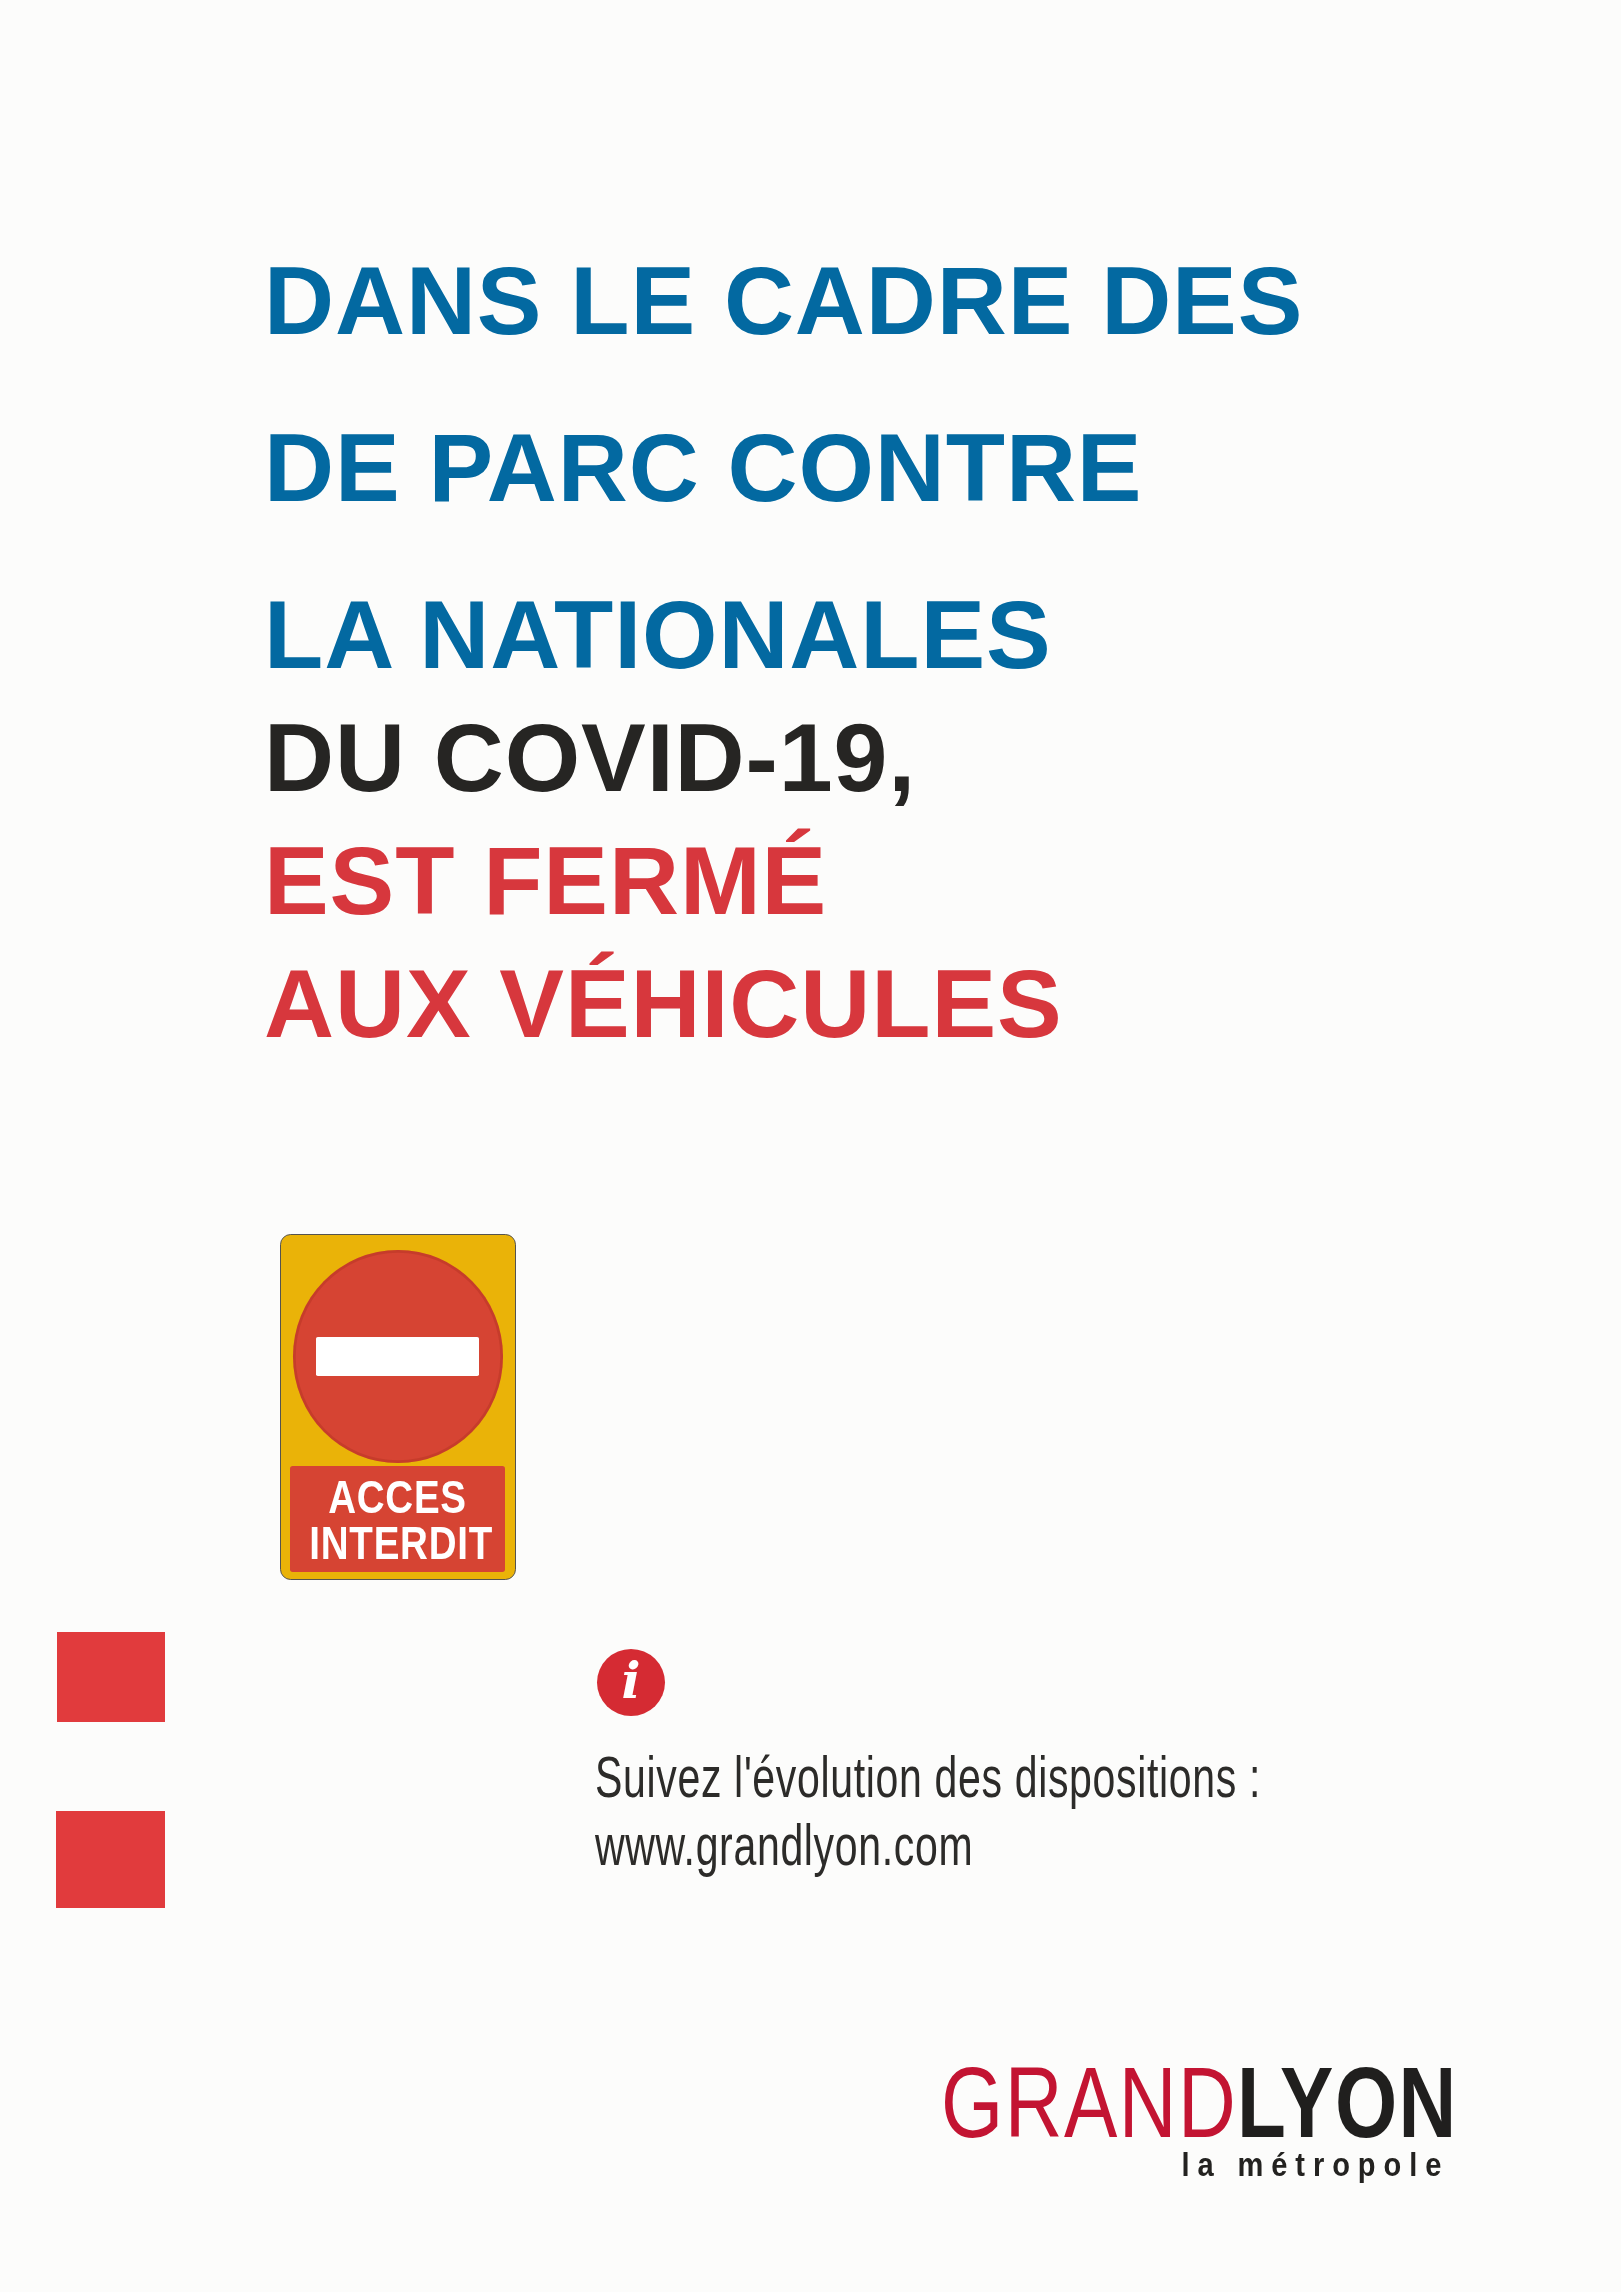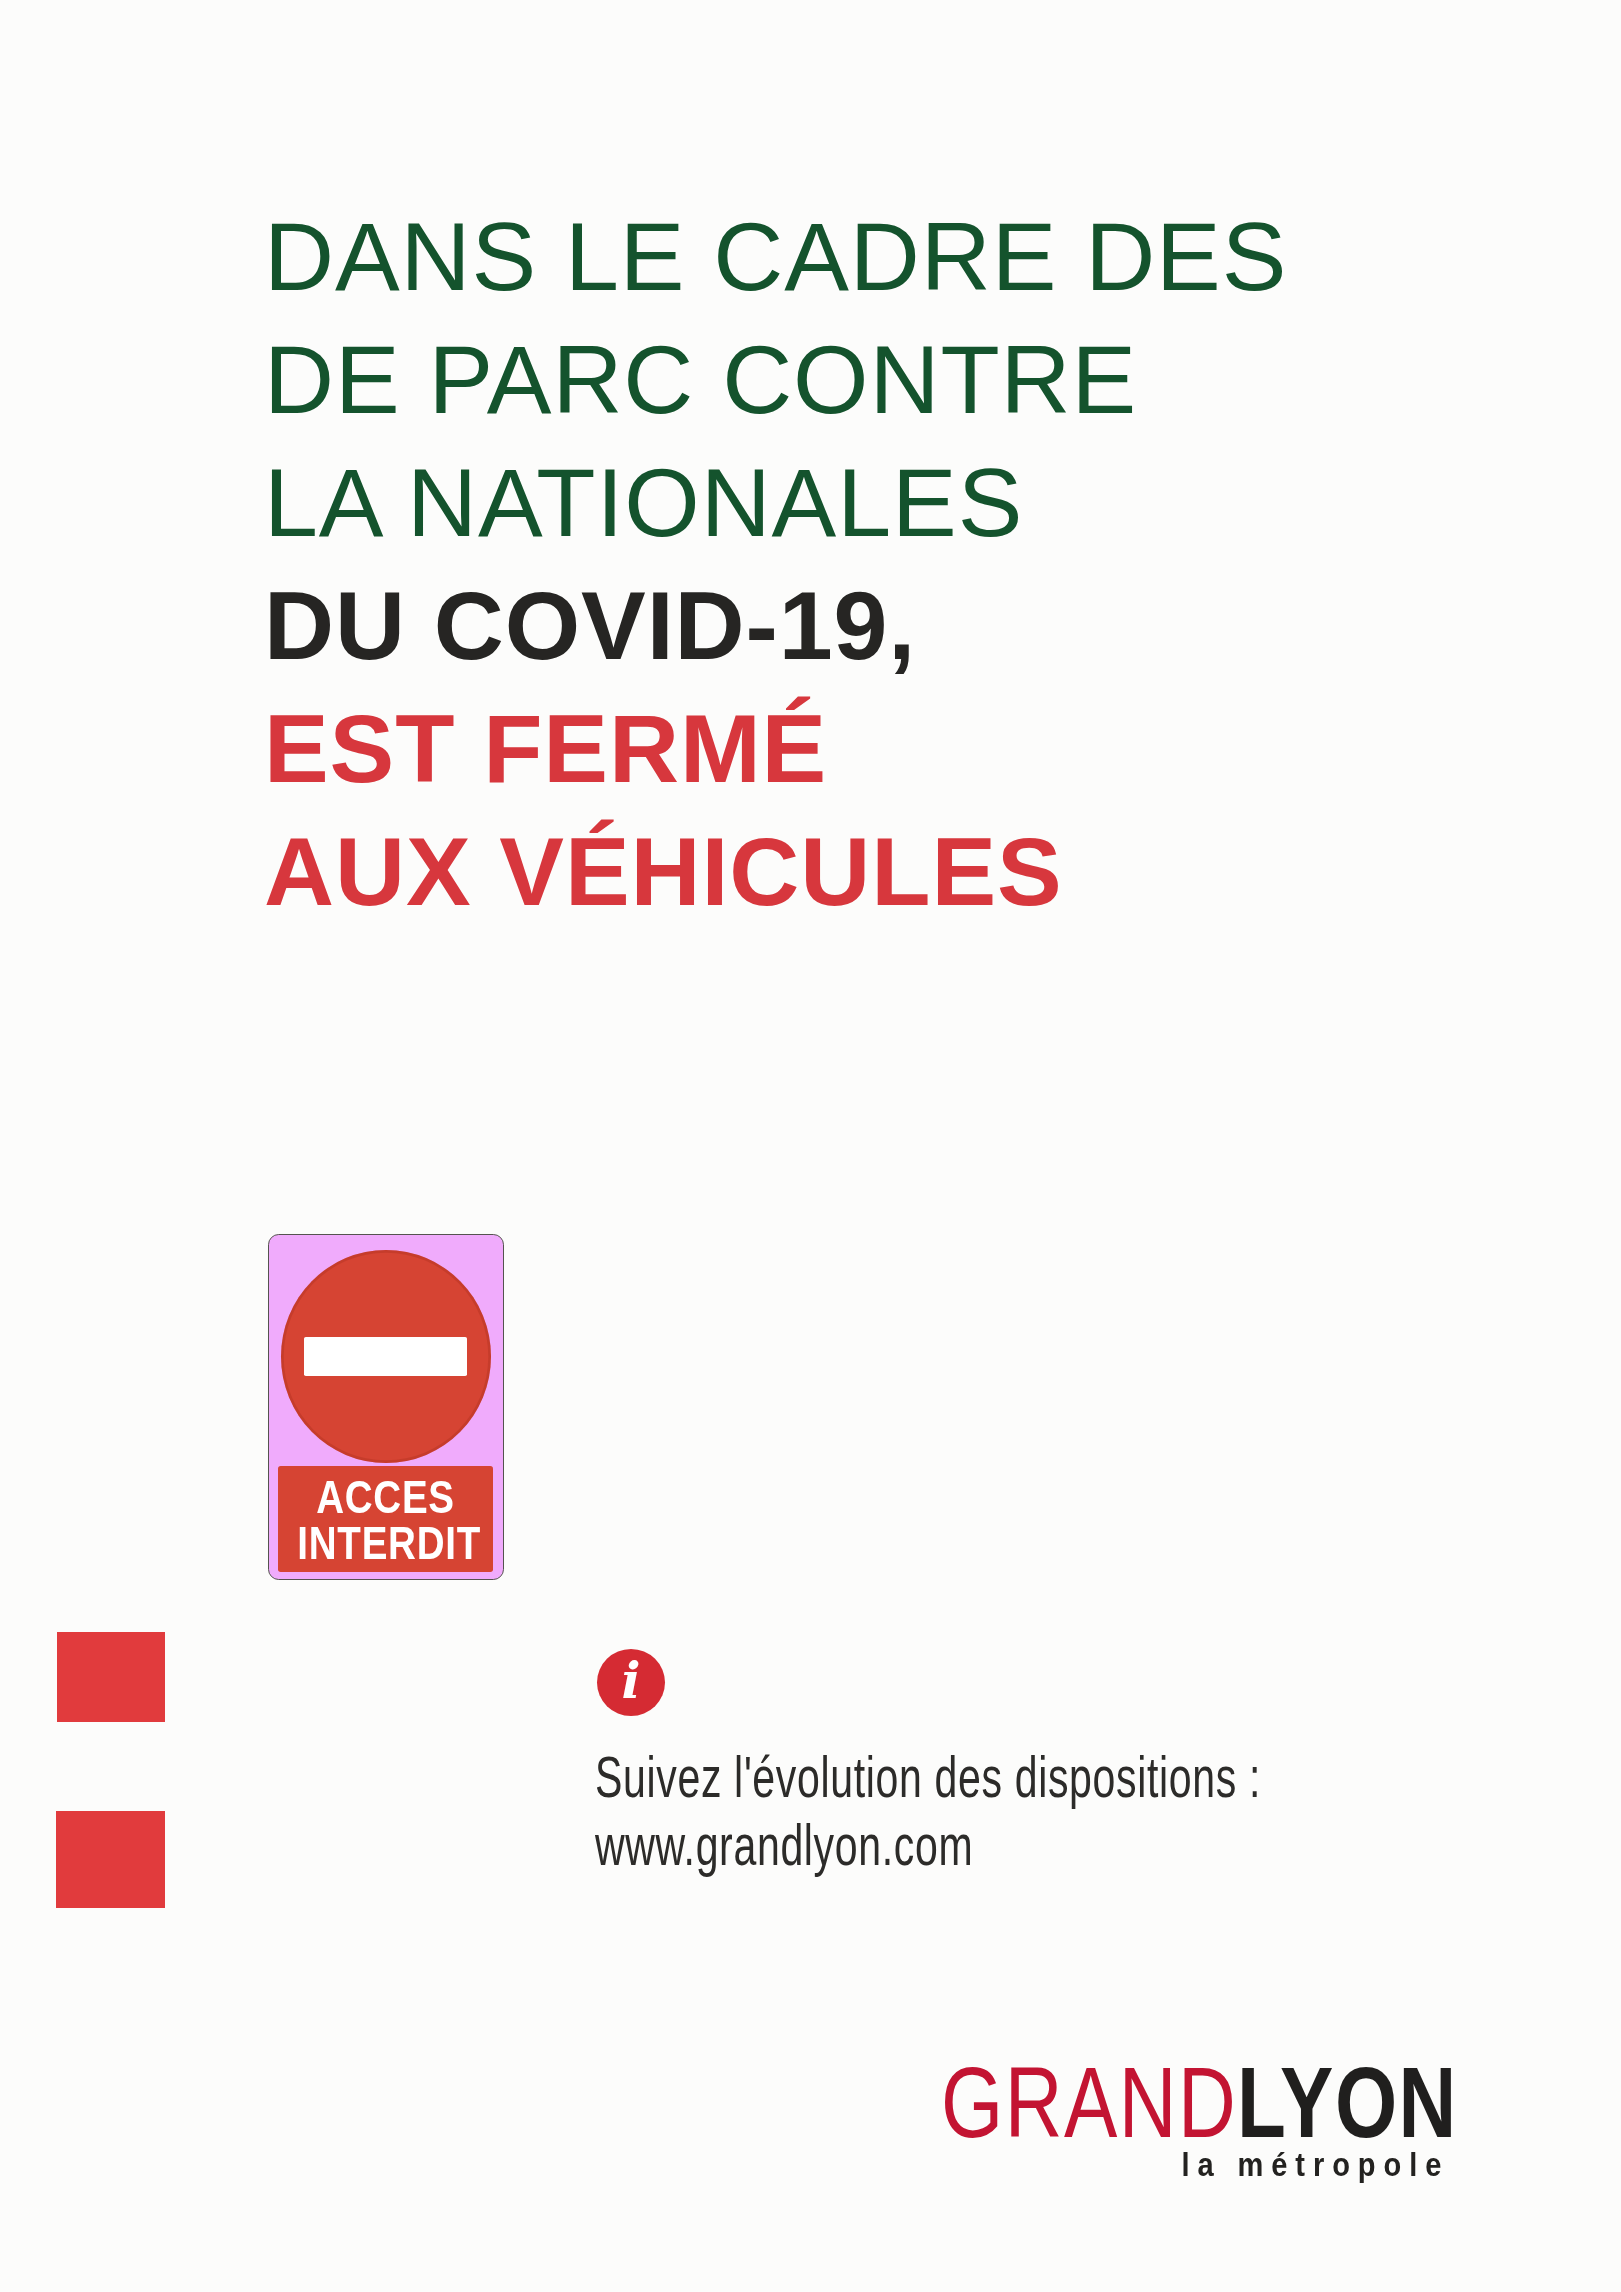--- a/index.html
+++ b/index.html
@@ -10,28 +10,28 @@
     -webkit-font-smoothing:antialiased;
   }
   .page{
     position:relative;width:1621px;height:2293px;
     background:#fcfcfb;overflow:hidden;
   }
 
   
   .headline{position:absolute;left:264px;top:195px;}
   .hl{height:123px;line-height:123px;font-size:97px;letter-spacing:0.9px;white-space:nowrap;}
-  .hl.black{color:#14532d;font-weight:400;}
+  .hl.black{color:#0369a1;font-weight:700;margin-top:44px;}
   .hl.black-bold{color:#262523;font-weight:700;}
   .hl.red{color:#d7373d;font-weight:700;}
 
   
   .sign{
-    position:absolute;left:268px;top:1234px;width:236px;height:346px;
-    background:#f0abfc;border:1.8px solid #55534f;border-radius:10.7px;
+    position:absolute;left:280px;top:1234px;width:236px;height:346px;
+    background:#eab308;border:1.8px solid #55534f;border-radius:10.7px;
     box-sizing:border-box;
   }
   .sign-circle{
     position:absolute;left:11.6px;top:15px;width:210px;height:213px;
     background:#d64433;border-radius:50%;
     box-shadow:inset 0 0 0 2.7px rgba(170,45,30,.35);
   }
   .sign-bar{
     position:absolute;left:23px;top:87px;width:163px;height:39px;
     background:#ffffff;border-radius:1.8px;

